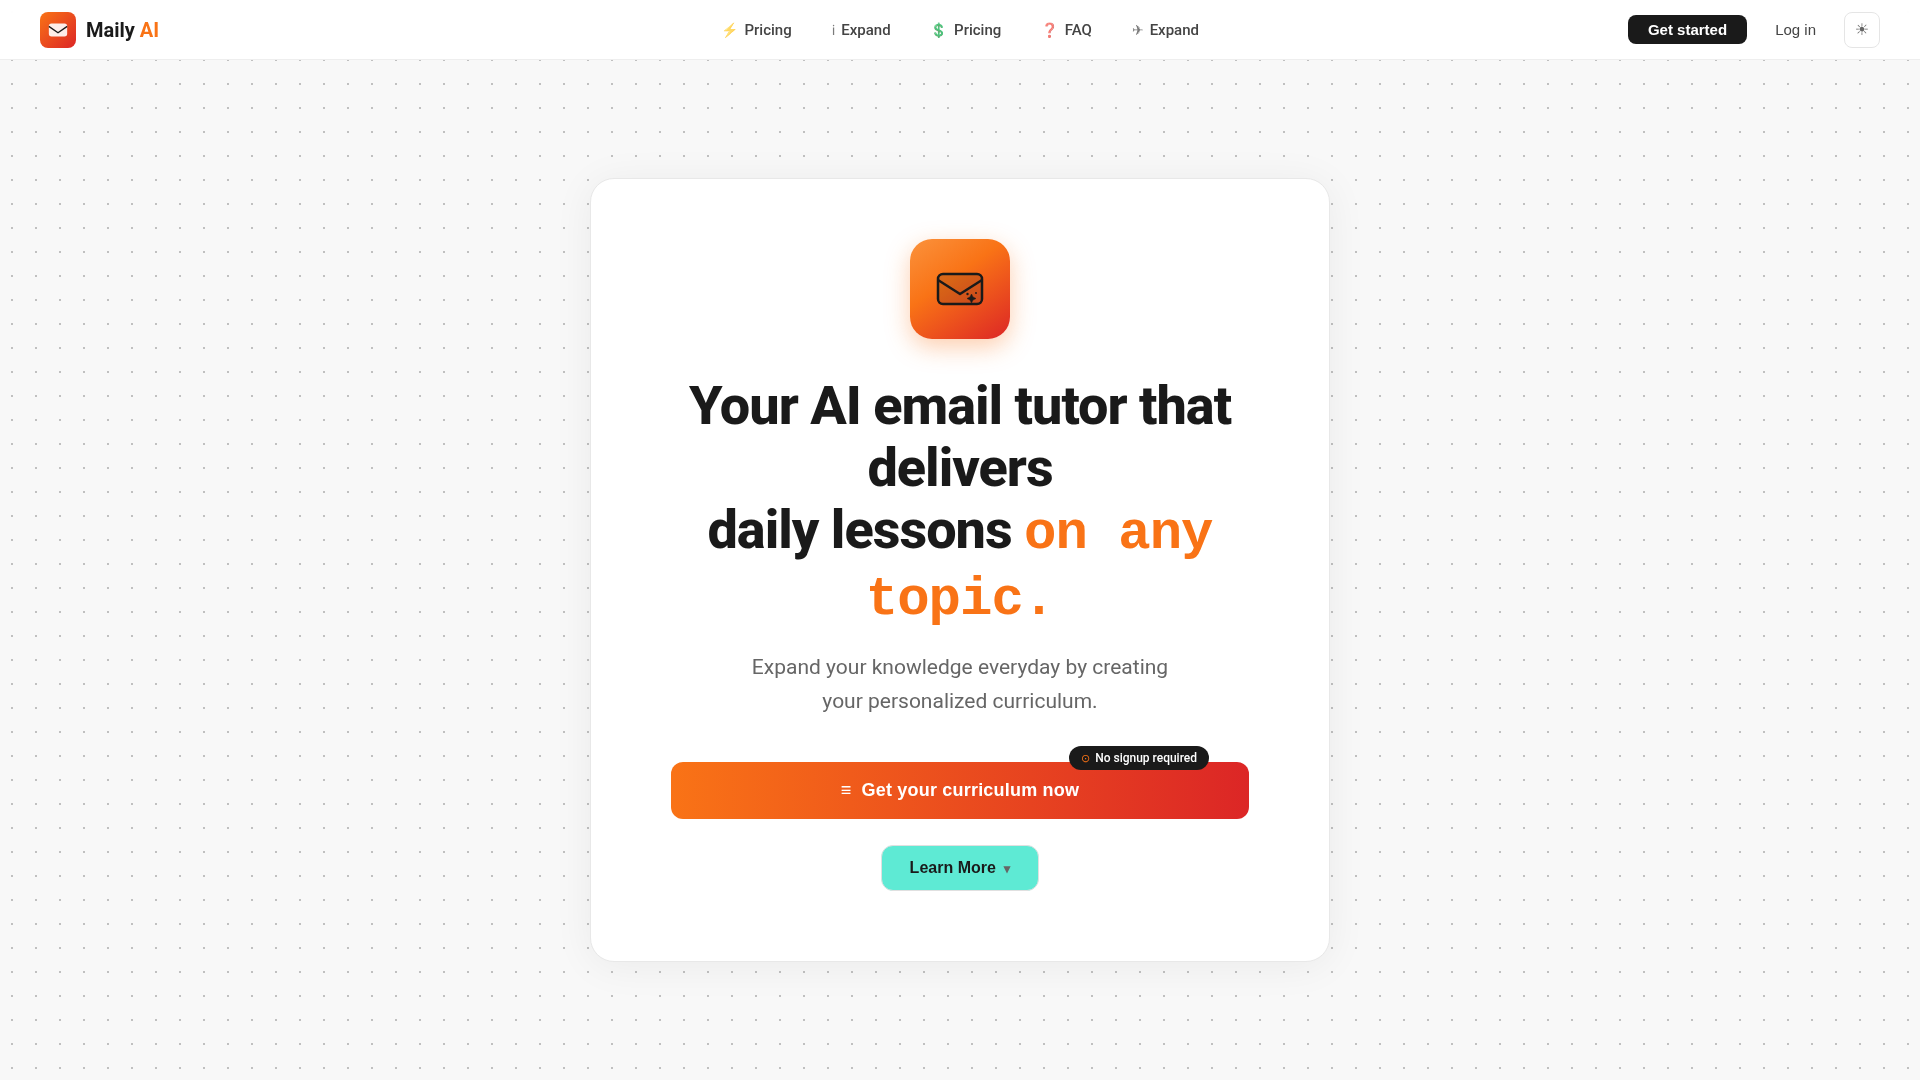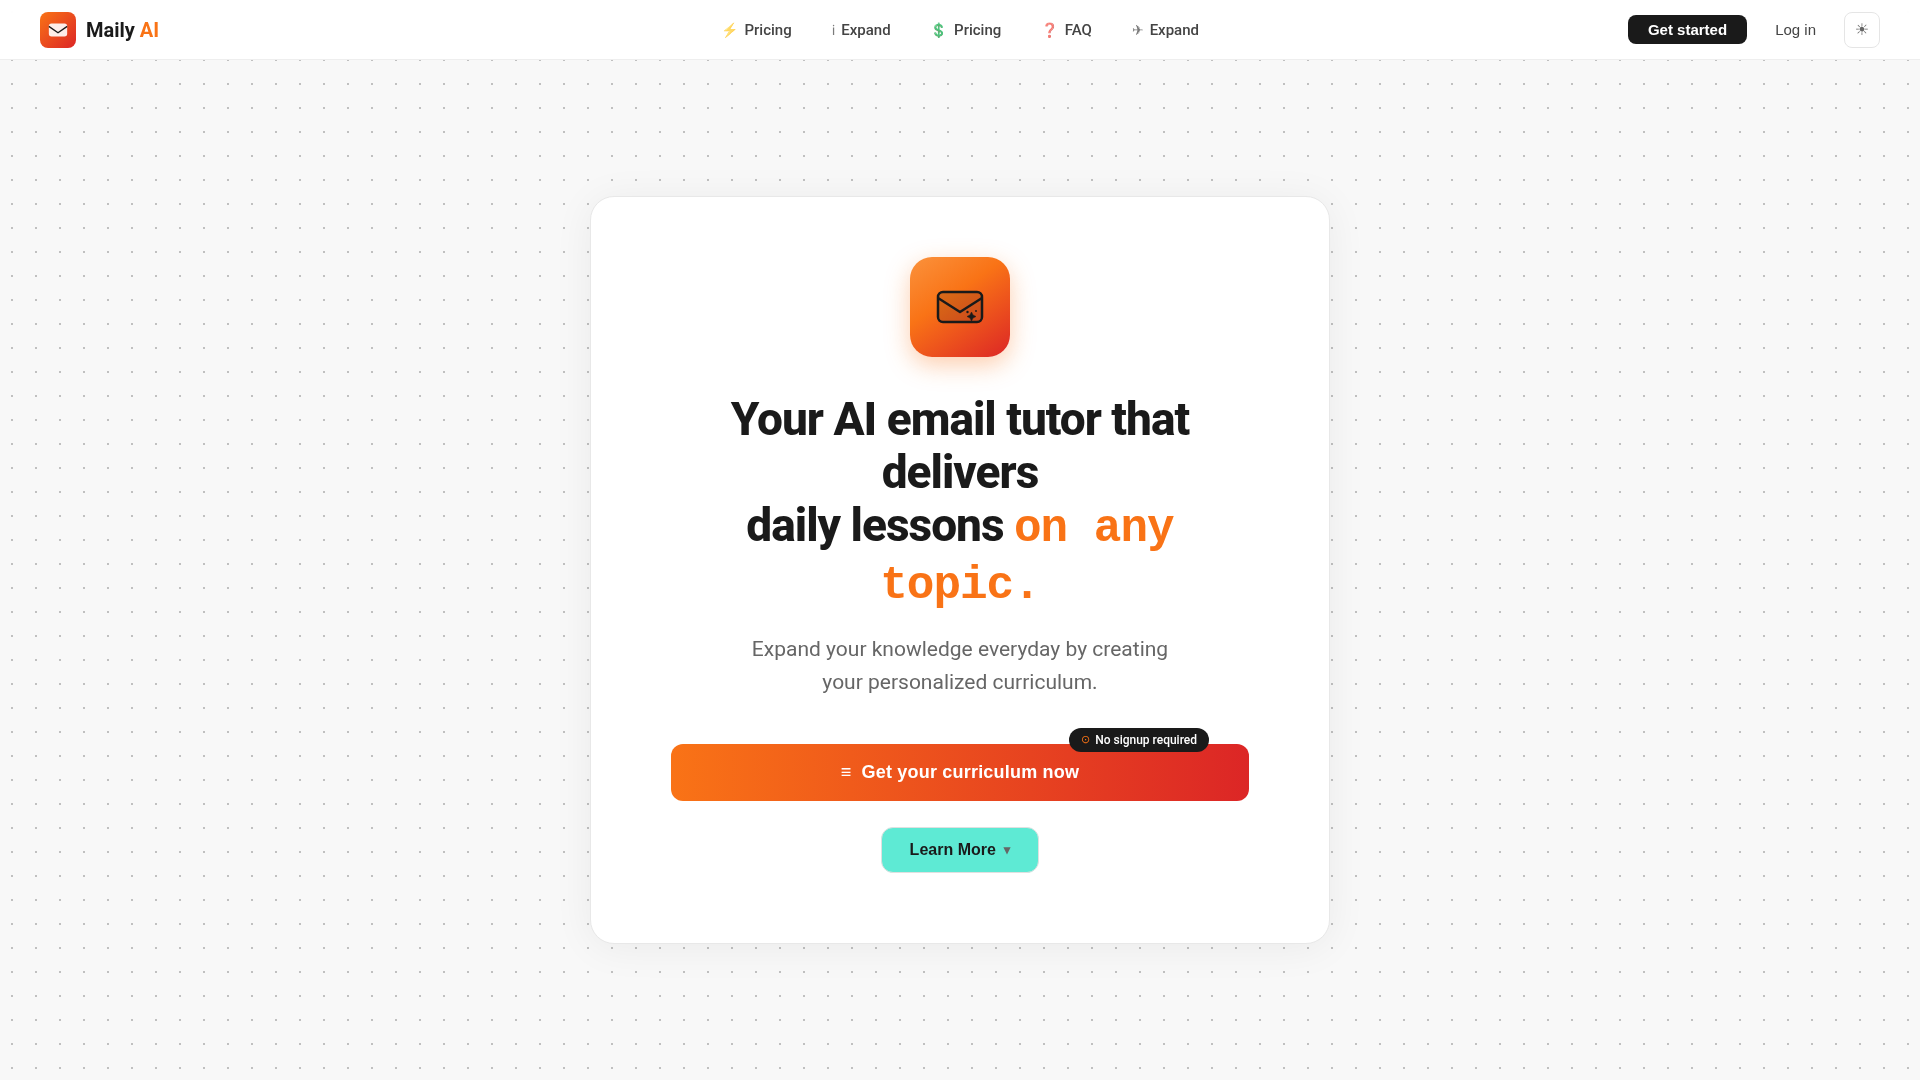--- a/index.html
+++ b/index.html
@@ -169,21 +169,21 @@
       justify-content: center;
       box-shadow: 0 8px 24px rgba(249, 115, 22, 0.35);
     }
 
     .app-icon svg {
       width: 56px;
       height: 56px;
     }
 
     .hero-title {
-      font-size: 46px;
+      font-size: 54px;
       font-weight: 800;
       line-height: 1.15;
       color: #1a1a1a;
       margin-bottom: 20px;
       letter-spacing: -1px;
     }
 
     .hero-title .highlight {
       color: #f97316;
       font-family: Liberation Mono, monospace;

